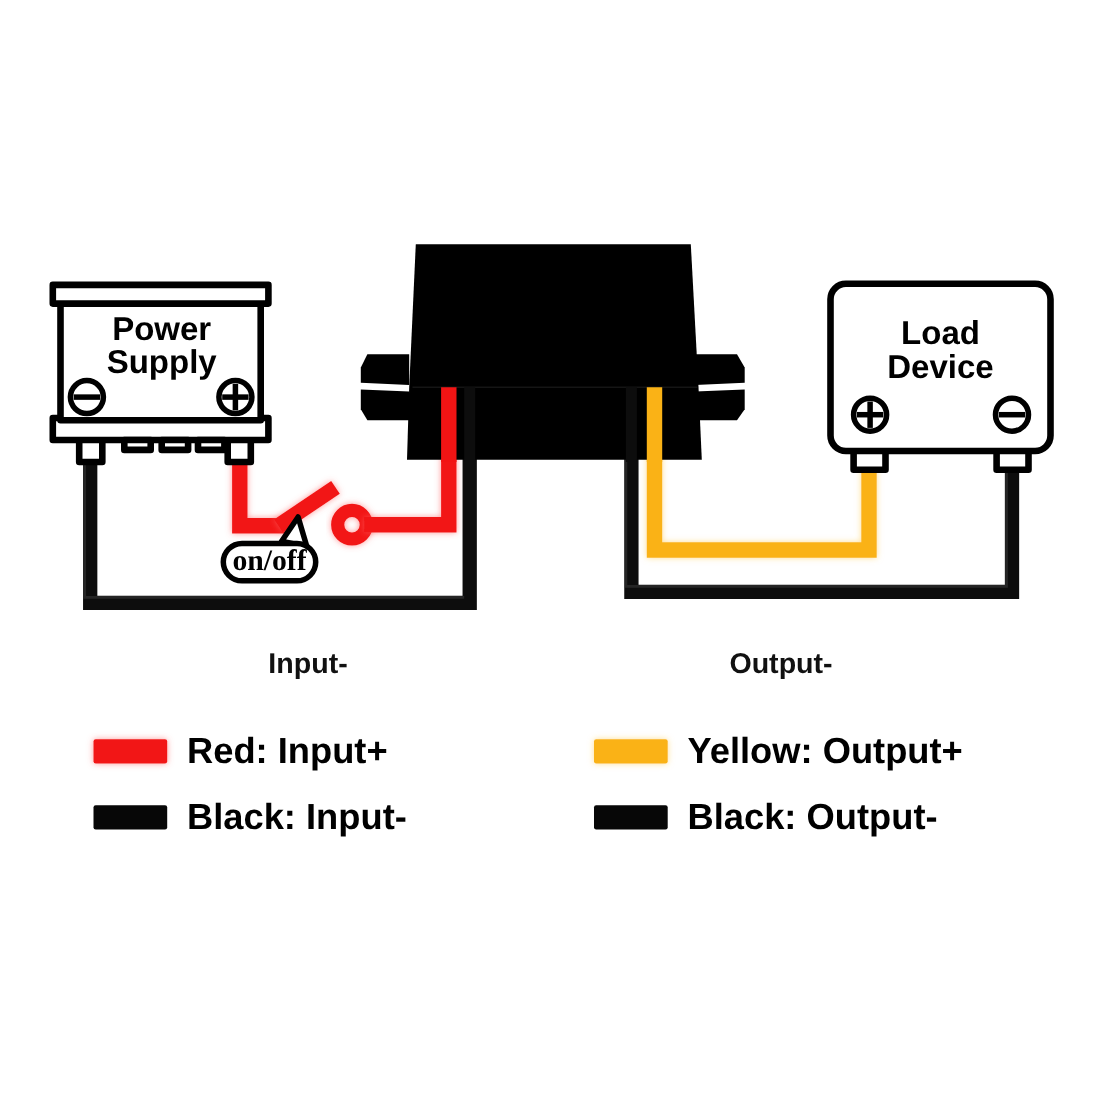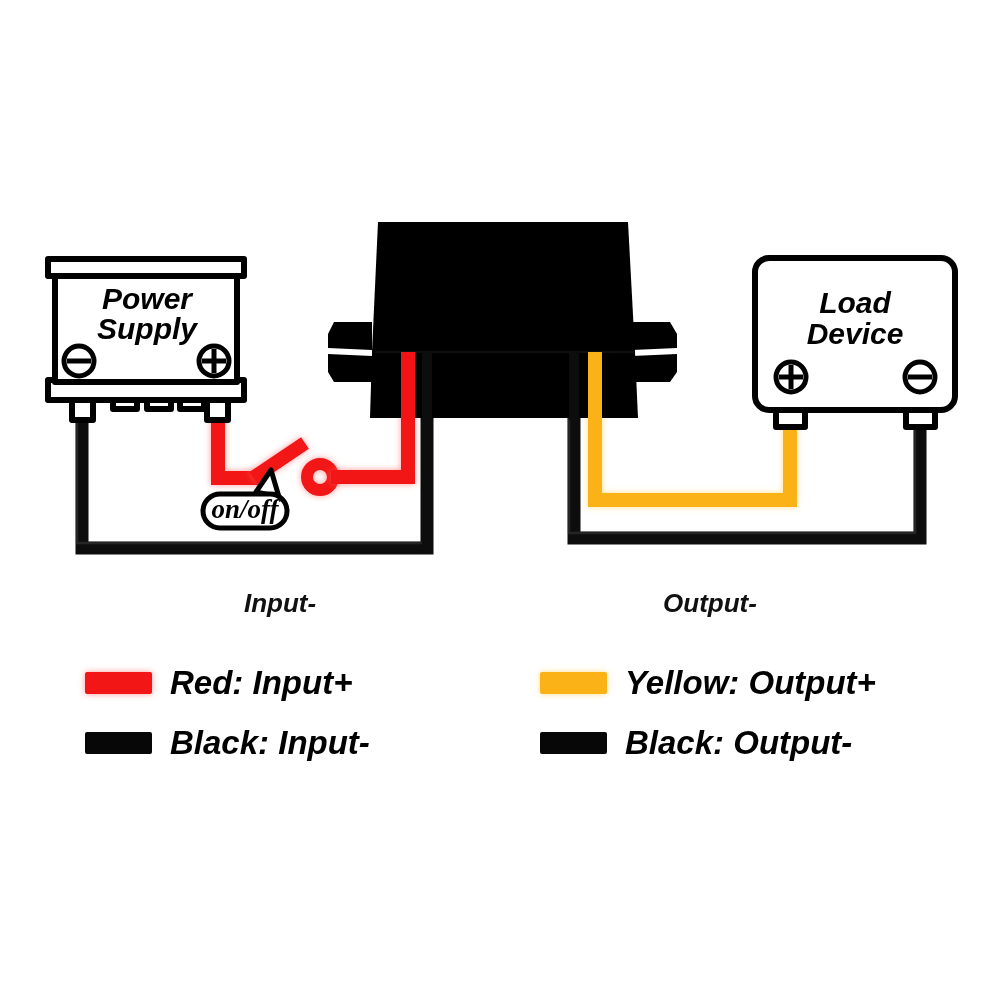--- a/index.html
+++ b/index.html
@@ -12,21 +12,20 @@
     width: 1000px;
     height: 1000px;
     overflow: hidden;
     font-family: "Liberation Sans", sans-serif;
   }
   #diagram-root {
     position: relative;
     width: 860px;
     height: 1000px;
     background: #fdba74;
-    font-style: italic;
   }
   svg#wiring-svg {
     display: block;
     width: 1000px;
     height: 1000px;
   }
   .device-label {
     font-family: "Liberation Sans", sans-serif;
     font-weight: bold;
     font-size: 30px;

